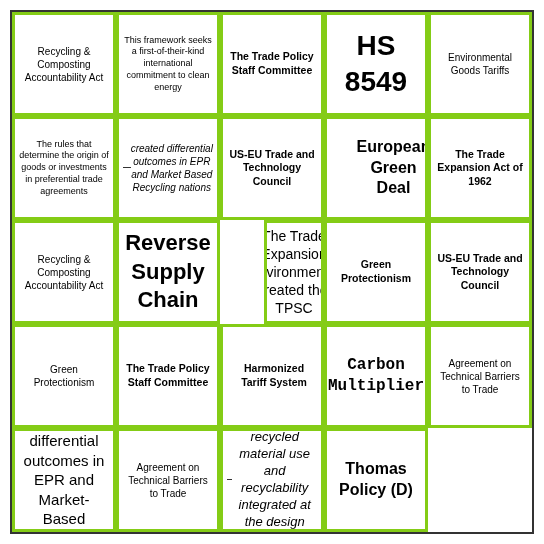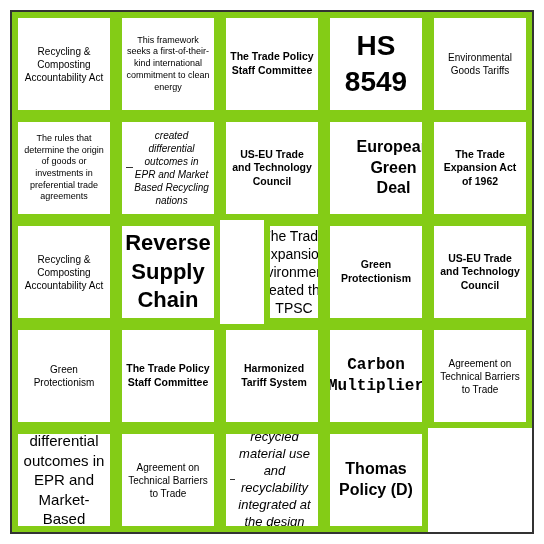--- a/index.html
+++ b/index.html
@@ -14,21 +14,21 @@
     }
     .bingo-board {
       width: 524px;
       height: 524px;
       border: 2px solid #333;
       display: grid;
       grid-template-columns: repeat(5, 1fr);
       grid-template-rows: repeat(5, 1fr);
     }
     .cell {
-      border: 6px solid #84cc16;
+      border: 3px solid #84cc16;
       display: flex;
       align-items: center;
       justify-content: center;
       text-align: center;
       padding: 4px;
       font-size: 10px;
       line-height: 1.3;
       overflow: hidden;
     }
   </style>

